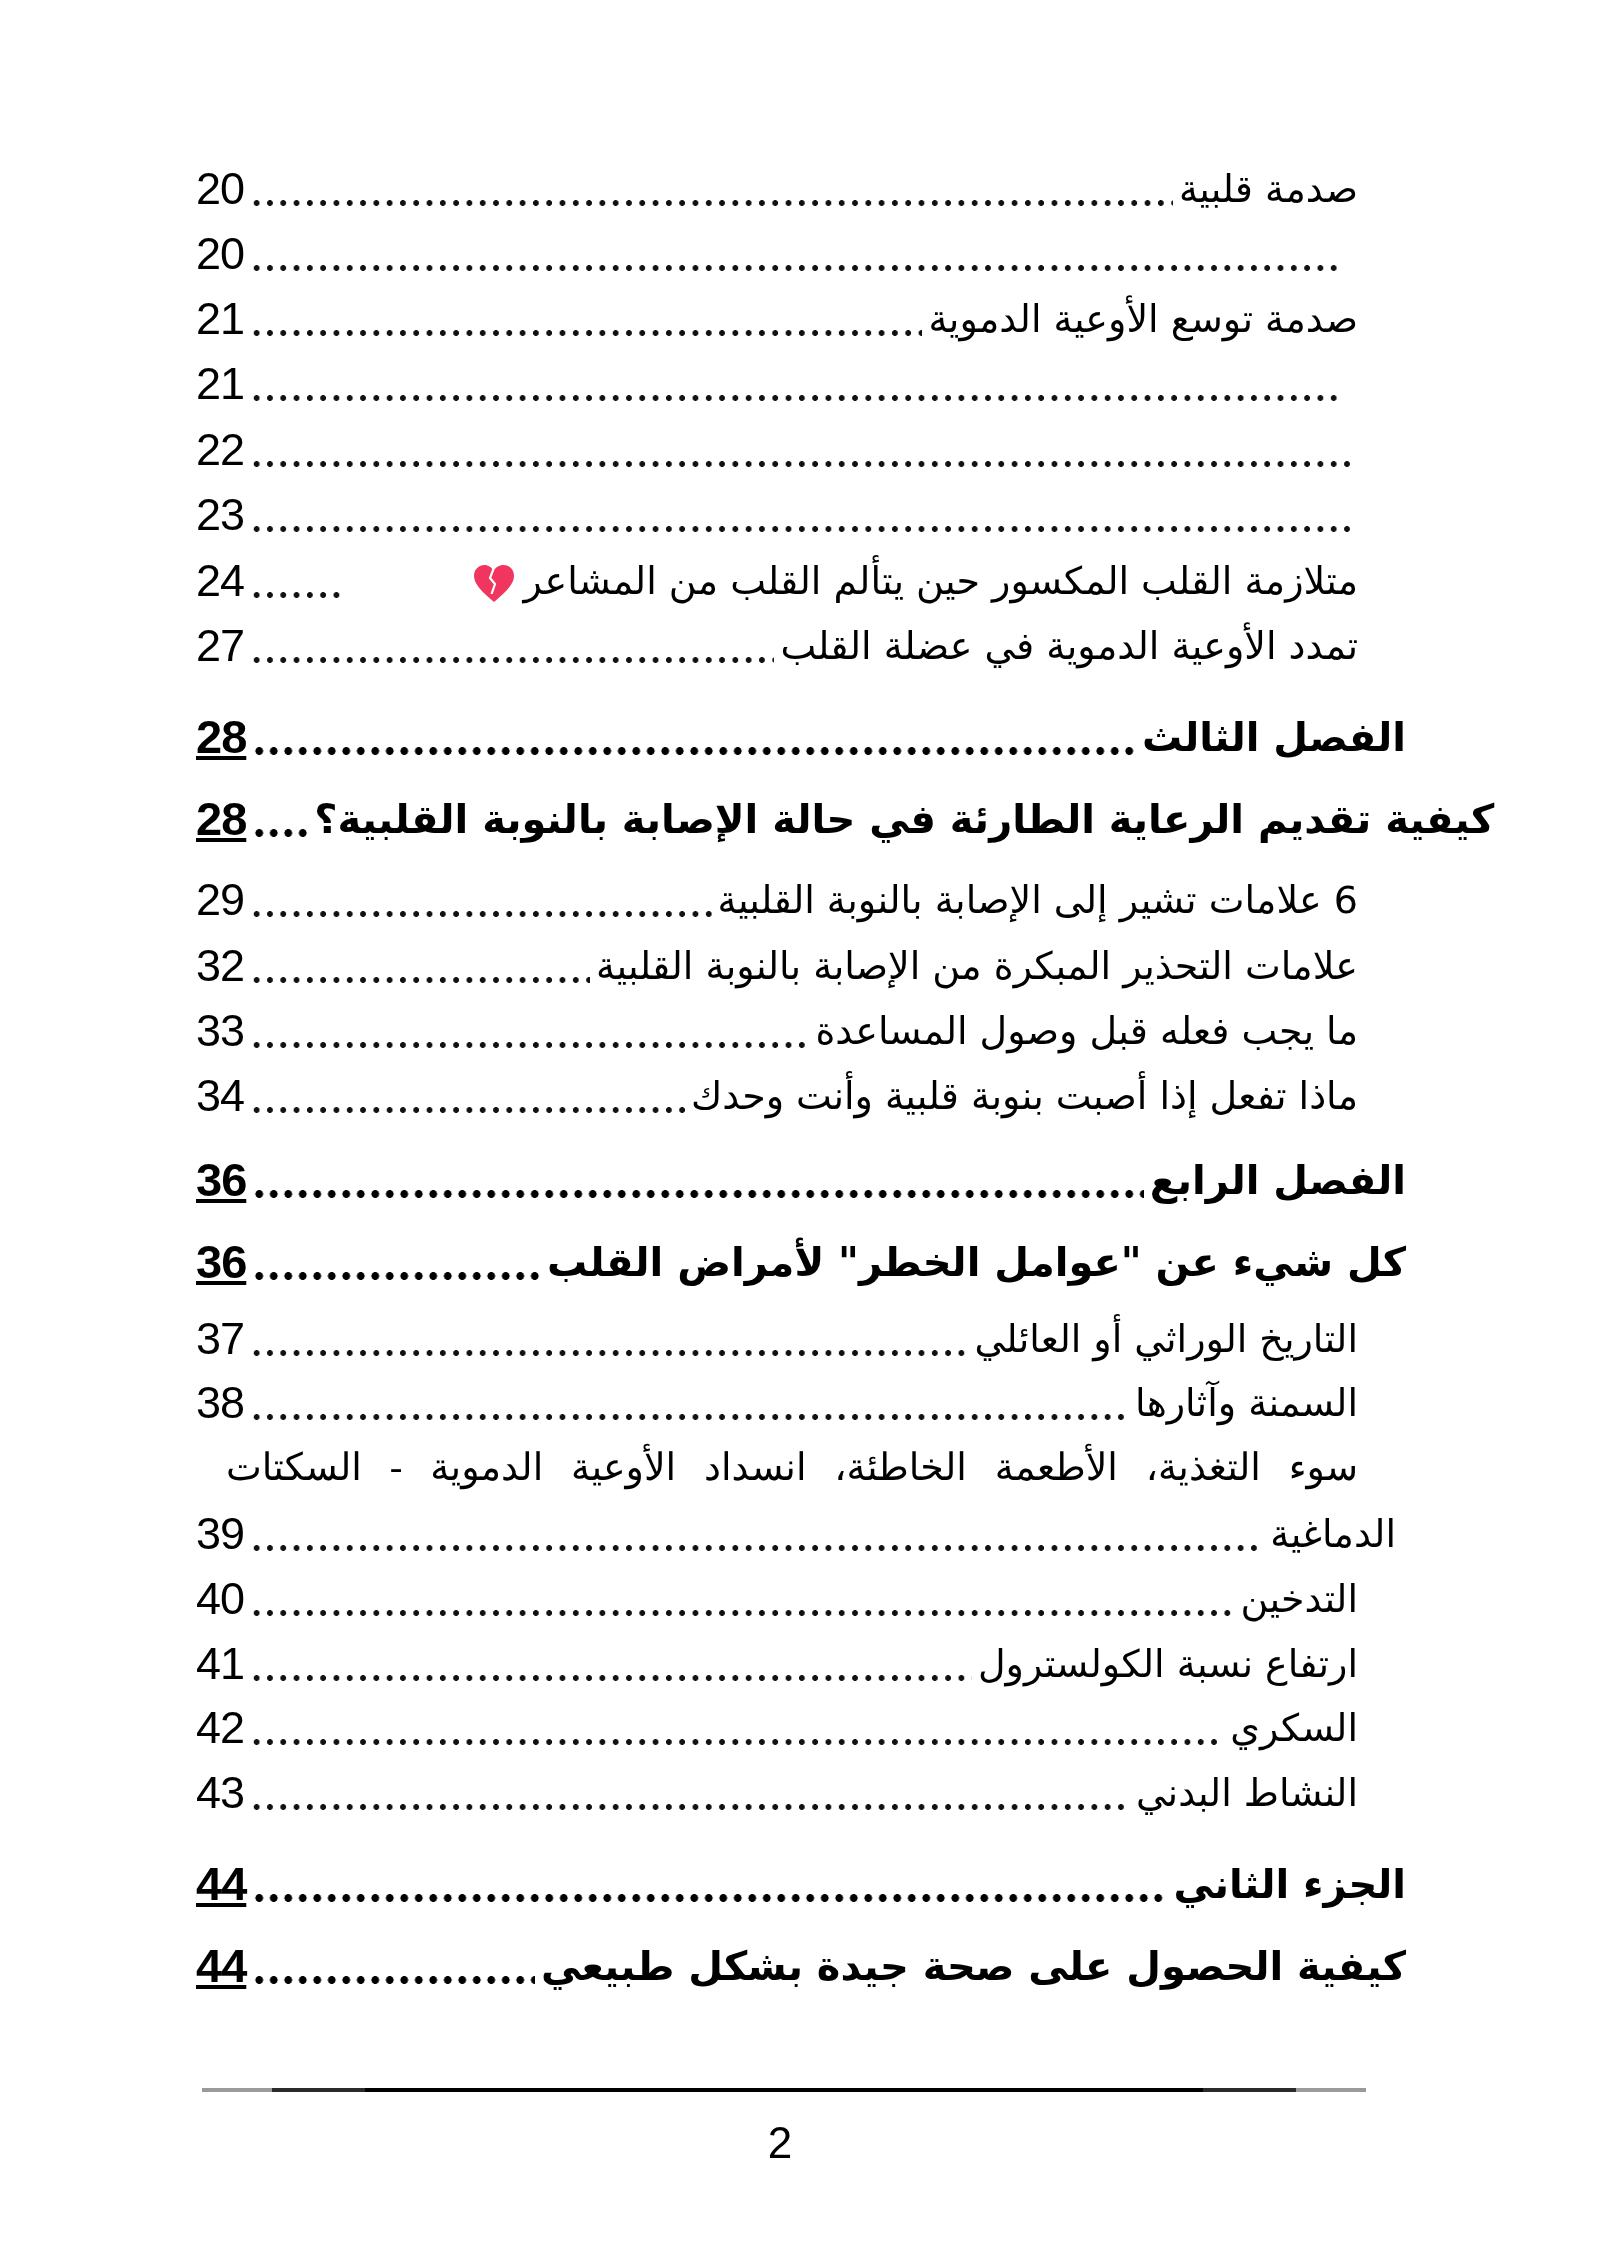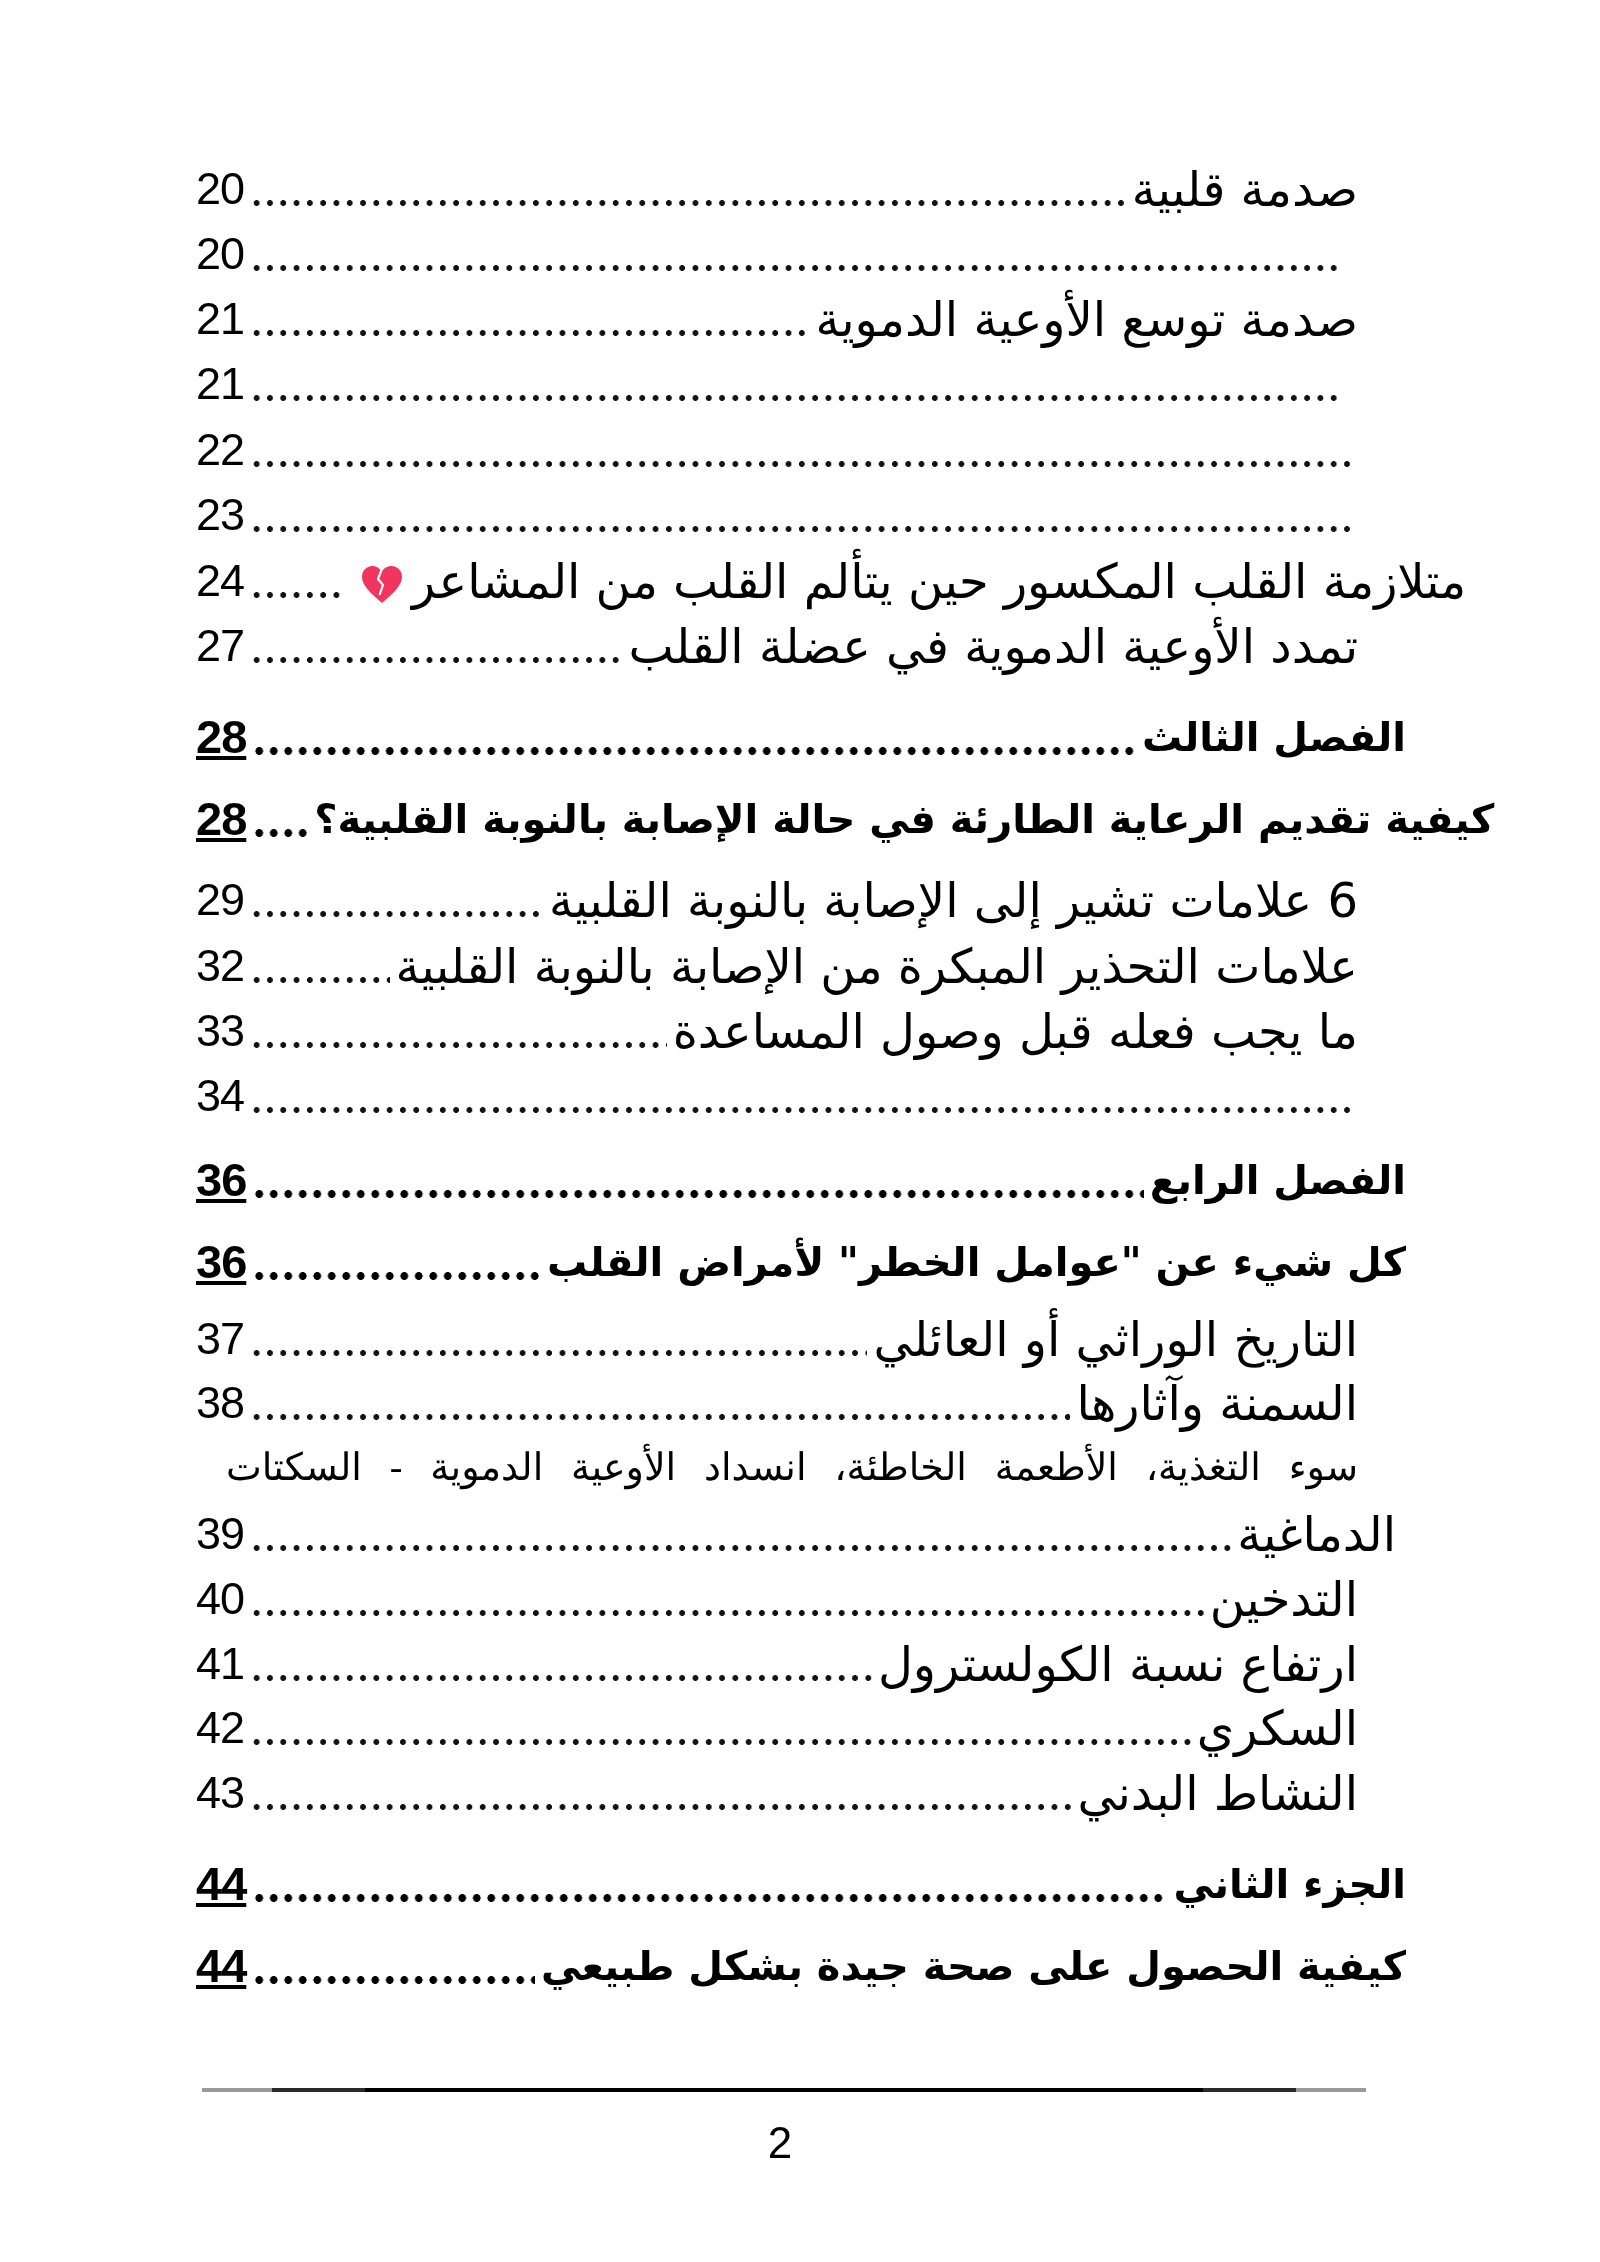--- a/index.html
+++ b/index.html
@@ -14,21 +14,21 @@
           line-height: 64px; letter-spacing: -1px; white-space: nowrap; }
   .bold .pnum { font-weight: 700; font-size: 47px; text-decoration: underline; }
   .leader { flex: 1 1 auto; overflow: hidden; white-space: nowrap; height: 64px; position: relative; margin: 0 6px; }
   .leader .dots { position: absolute; left: 0; right: 0; bottom: 14px; height: 8px;
           background-image: radial-gradient(circle, #111 2.6px, transparent 3.2px);
           background-size: 13.3px 8px; background-repeat: repeat-x; background-position: left center; }
   .bold .leader .dots { bottom: 13px; background-image: radial-gradient(circle, #000 3.6px, transparent 4.2px);
           background-size: 14.5px 10px; height: 10px; }
   .leader.fixed { flex: 0 0 auto; }
   .title { flex: 0 0 auto; direction: rtl; unicode-bidi: isolate; white-space: nowrap;
-           font-family: "DejaVu Sans", sans-serif; font-size: 48px; line-height: 64px; }
+           font-family: "DejaVu Sans", sans-serif; font-size: 38px; line-height: 64px; }
   .bold .title { font-weight: 700; font-size: 40px; }
   .emoji { display: inline-block; width: 44px; height: 40px; vertical-align: middle; margin: 0 8px; }
   .wrapline { position: absolute; right: 242px; width: 1132px; height: 64px; line-height: 64px;
               direction: rtl; font-size: 38px; white-space: nowrap; text-align: justify;
               text-align-last: justify; font-family: Liberation Serif, serif; }
   .footer-line { position: absolute; left: 202px; top: 2088px; width: 1164px; height: 4px;
                  background: linear-gradient(90deg, #9a9a9a 0%, #9a9a9a 6%, #2a2a2a 6%, #2a2a2a 14%, #000 14%, #000 86%, #2a2a2a 86%, #2a2a2a 94%, #9a9a9a 94%, #9a9a9a 100%); }
   .page-number { position: absolute; left: 760px; top: 2118px; width: 40px; text-align: center;
                  font-family: "Liberation Sans", sans-serif; font-size: 44px; line-height: 50px; }
 </style>
@@ -141,20 +141,21 @@
         <span class="dots"></span>
       </span>
     <span class="title">ما يجب فعله قبل وصول المساعدة</span>
   </div>
 
   <div class="row normal" style="top:1064px">
     <span class="pnum">34</span>
     <span class="leader">
         <span class="dots"></span>
       </span>
+    <span class="title">ماذا تفعل إذا أصبت بنوبة قلبية وأنت وحدك</span>
   </div>
 
   <div class="row bold" style="top:1148px">
     <span class="pnum">36</span>
     <span class="leader">
         <span class="dots"></span>
       </span>
     <span class="title">الفصل الرابع</span>
   </div>
 

